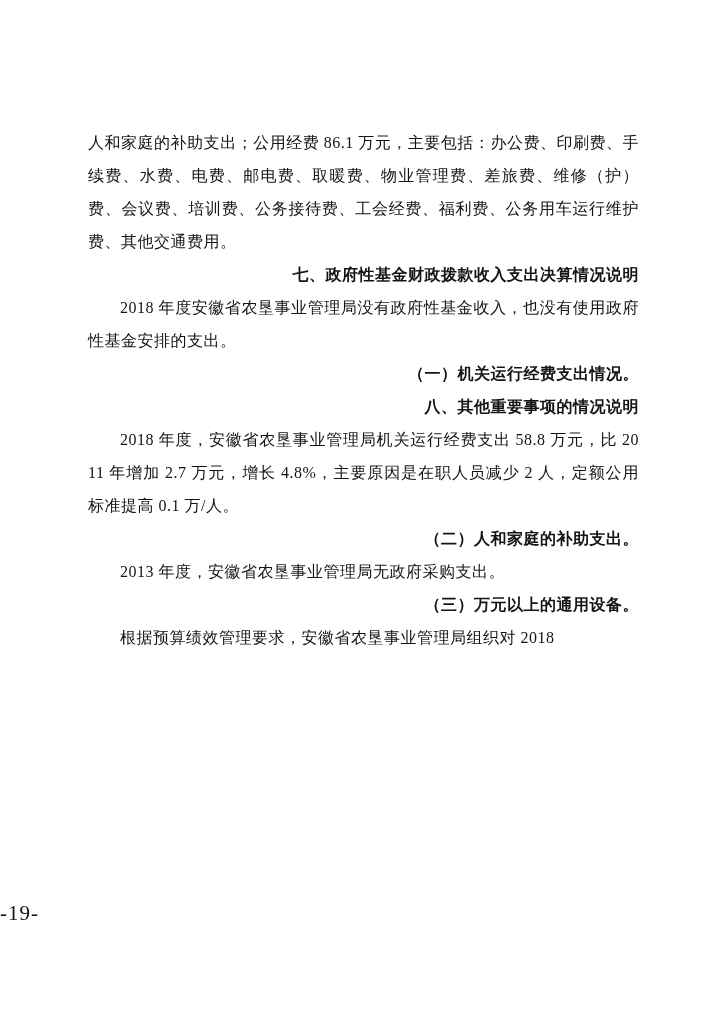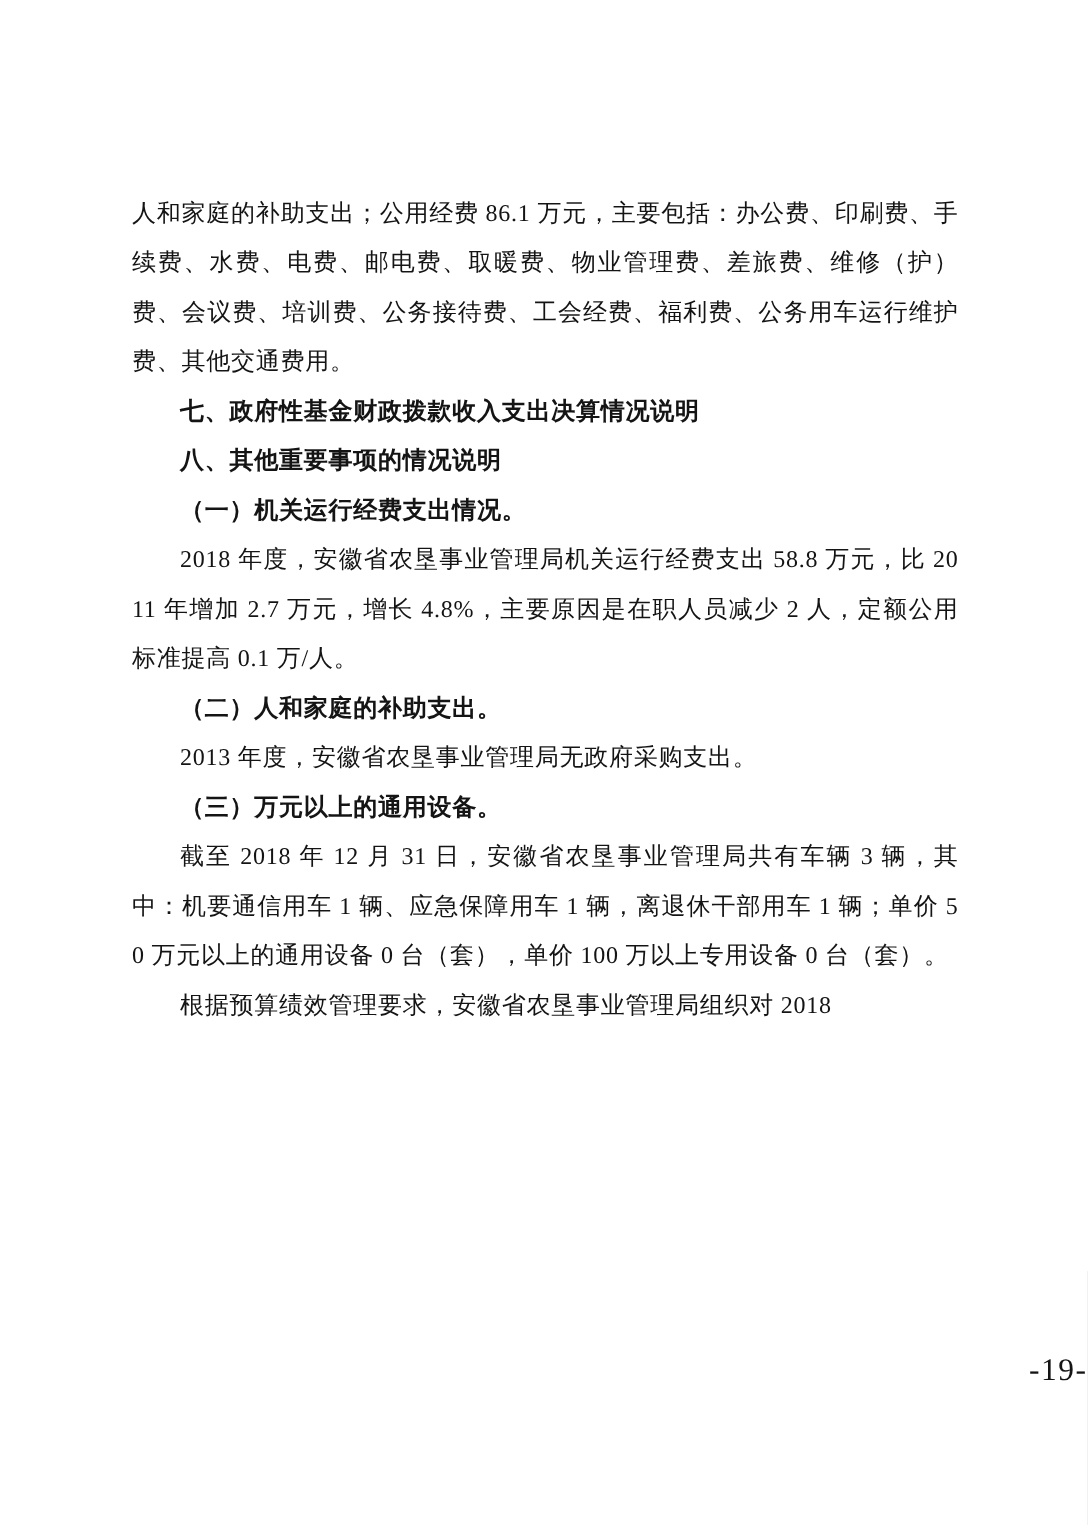--- a/index.html
+++ b/index.html
@@ -32,45 +32,45 @@
     text-justify: inter-character;
     letter-spacing: 0.5px;
     word-break: break-all;
   }
   .content p.indent {
     text-indent: 2em;
   }
   .content p.heading,
   .content p.subheading {
     font-weight: 700;
-    text-align: left;
+    text-align: right;
   }
   .page-number {
     position: absolute;
     left: 0;
     right: 0;
     top: 898px;
-    text-align: right;
+    text-align: left;
     font-size: 21px;
     line-height: 30px;
     letter-spacing: 1px;
     color: #141414;
     font-family: "Liberation Serif", "DejaVu Serif", serif;
   }
 </style>
 </head>
 <body>
 
 <div class="page">
   <div class="content">
     <p>人和家庭的补助支出；公用经费 86.1 万元，主要包括：办公费、印刷费、手续费、水费、电费、邮电费、取暖费、物业管理费、差旅费、维修（护）费、会议费、培训费、公务接待费、工会经费、福利费、公务用车运行维护费、其他交通费用。</p>
     <p class="indent heading">七、政府性基金财政拨款收入支出决算情况说明</p>
+    <p class="indent">2018 年度安徽省农垦事业管理局没有政府性基金收入，也没有使用政府性基金安排的支出。</p>
+    <p class="indent subheading">（一）机关运行经费支出情况。</p>
     <p class="indent heading">八、其他重要事项的情况说明</p>
-    <p class="indent subheading">（一）机关运行经费支出情况。</p>
     <p class="indent">2018 年度，安徽省农垦事业管理局机关运行经费支出 58.8 万元，比 2011 年增加 2.7 万元，增长 4.8%，主要原因是在职人员减少 2 人，定额公用标准提高 0.1 万/人。</p>
     <p class="indent subheading">（二）人和家庭的补助支出。</p>
     <p class="indent">2013 年度，安徽省农垦事业管理局无政府采购支出。</p>
     <p class="indent subheading">（三）万元以上的通用设备。</p>
-    <p class="indent">截至 2018 年 12 月 31 日，安徽省农垦事业管理局共有车辆 3 辆，其中：机要通信用车 1 辆、应急保障用车 1 辆，离退休干部用车 1 辆；单价 50 万元以上的通用设备 0 台（套），单价 100 万以上专用设备 0 台（套）。</p>
     <p class="indent">根据预算绩效管理要求，安徽省农垦事业管理局组织对 2018</p>
   </div>
   <div class="page-number">-19-</div>
 </div>
 
 </body></html>

